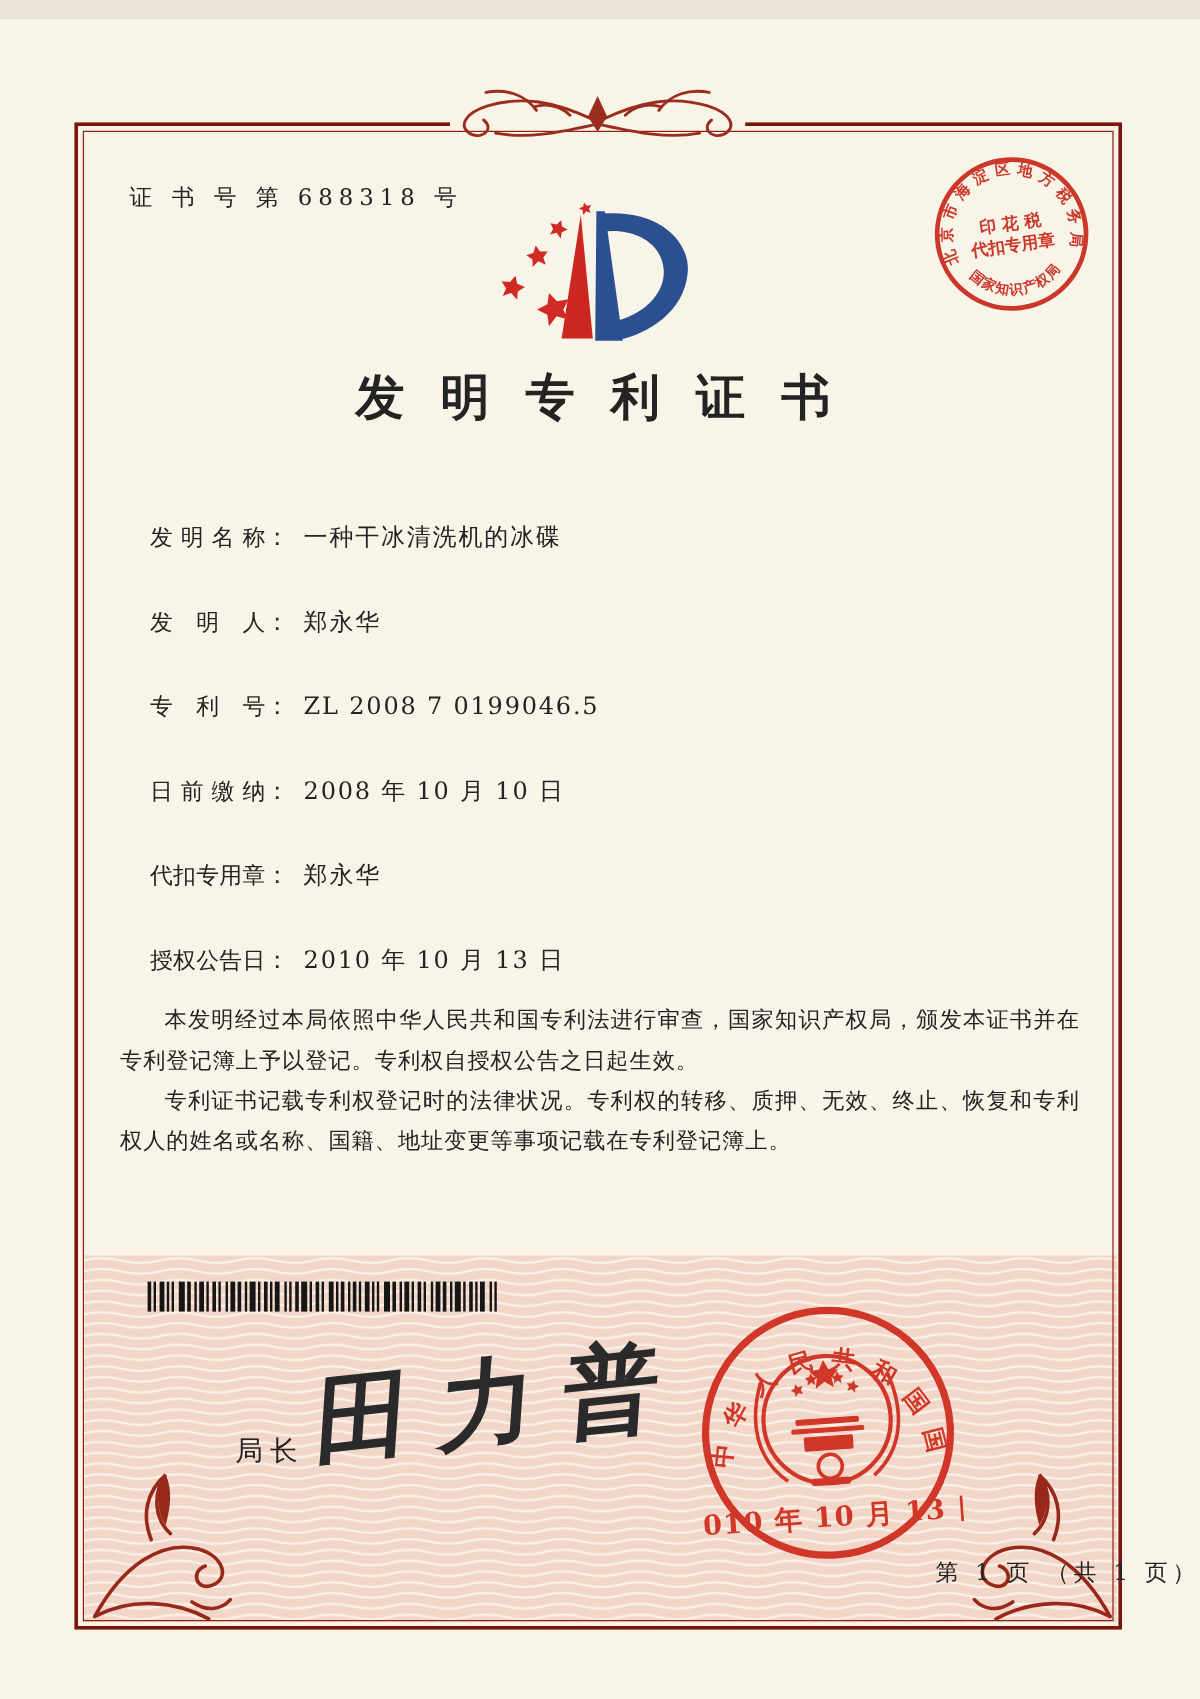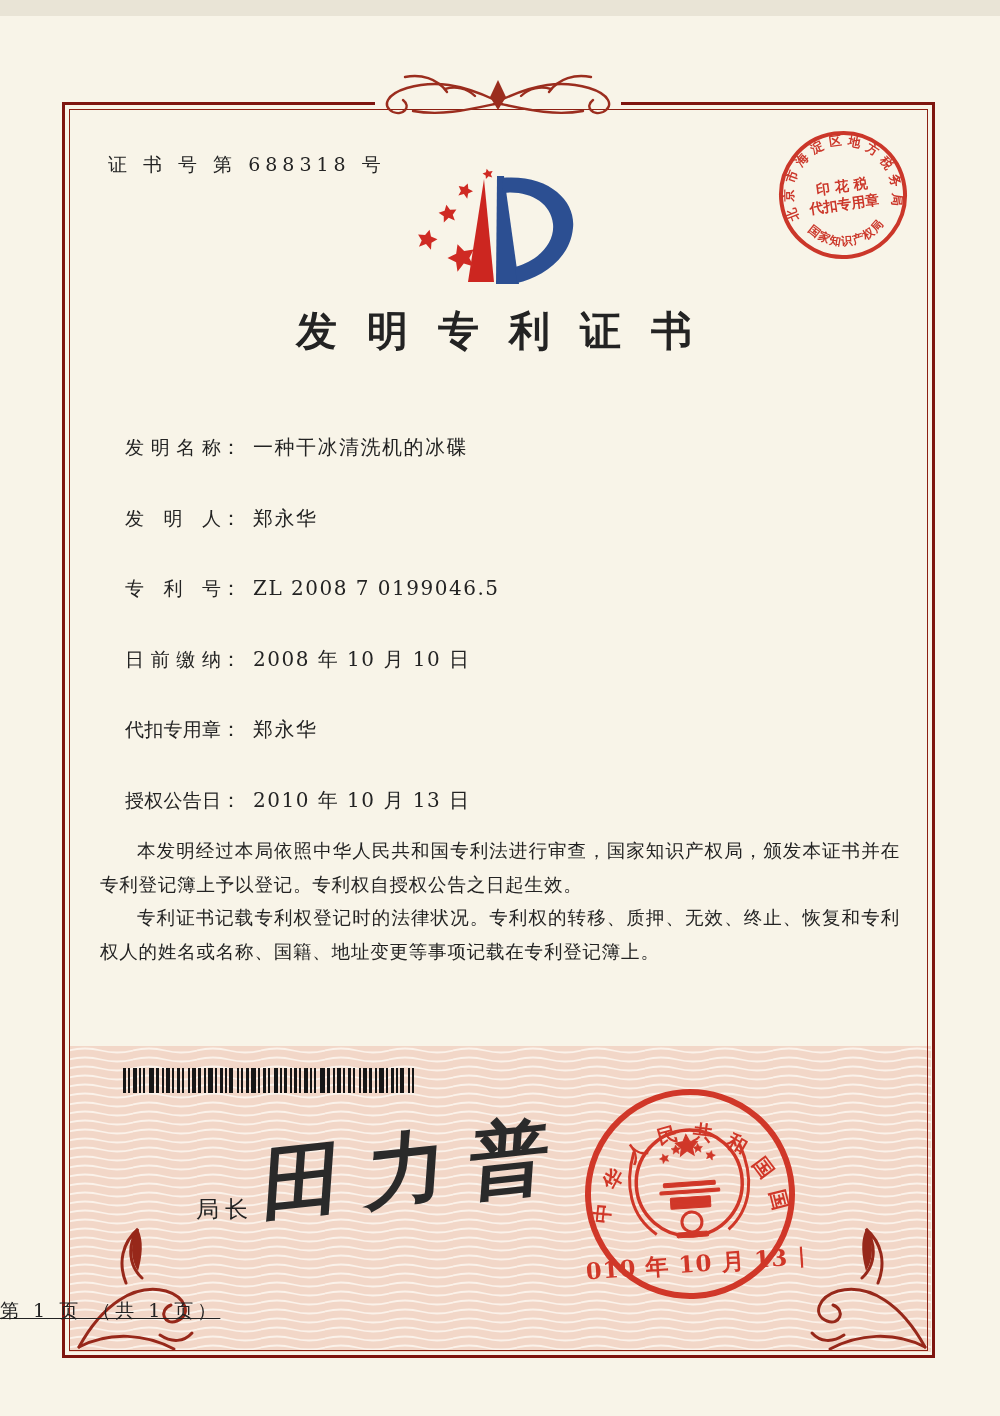--- a/index.html
+++ b/index.html
@@ -66,22 +66,22 @@
   .sig-name{
     position:absolute;left:262px;top:1100px;z-index:5;
     font-size:80px;font-weight:700;letter-spacing:24px;color:#2a2a2a;
     transform:rotate(-6deg) skewX(-10deg);
     font-family:"DejaVu Serif","Liberation Serif",serif;
   }
   
   .office-seal{position:absolute;left:582px;top:1070px;z-index:6;transform:rotate(-4deg);opacity:.95;}
   
   .page-footer{
-    position:absolute;left:0;top:1282px;width:100%;text-align:left;
-    font-size:19px;letter-spacing:4px;z-index:5;text-decoration:underline;
+    position:absolute;left:0;top:1282px;width:100%;text-align:right;
+    font-size:19px;letter-spacing:4px;z-index:5;
   }
 </style>
 </head>
 <body>
 
 <div class="page">
 
   <svg class="waveband" width="862" height="306" viewBox="0 0 862 306">
     <defs>
       <pattern id="wv" width="64" height="9" patternUnits="userSpaceOnUse">

